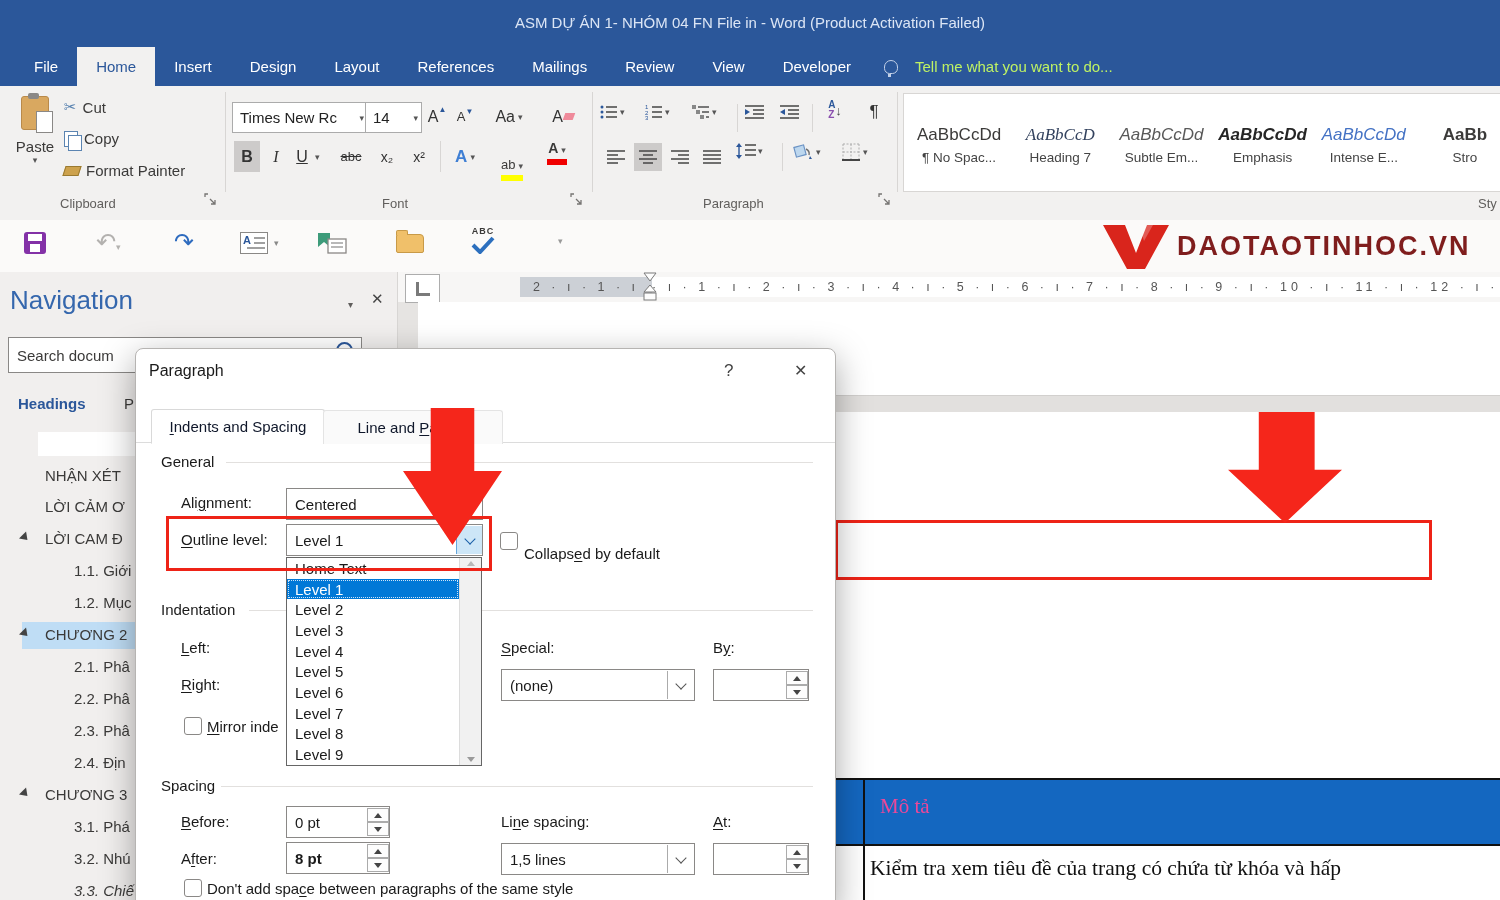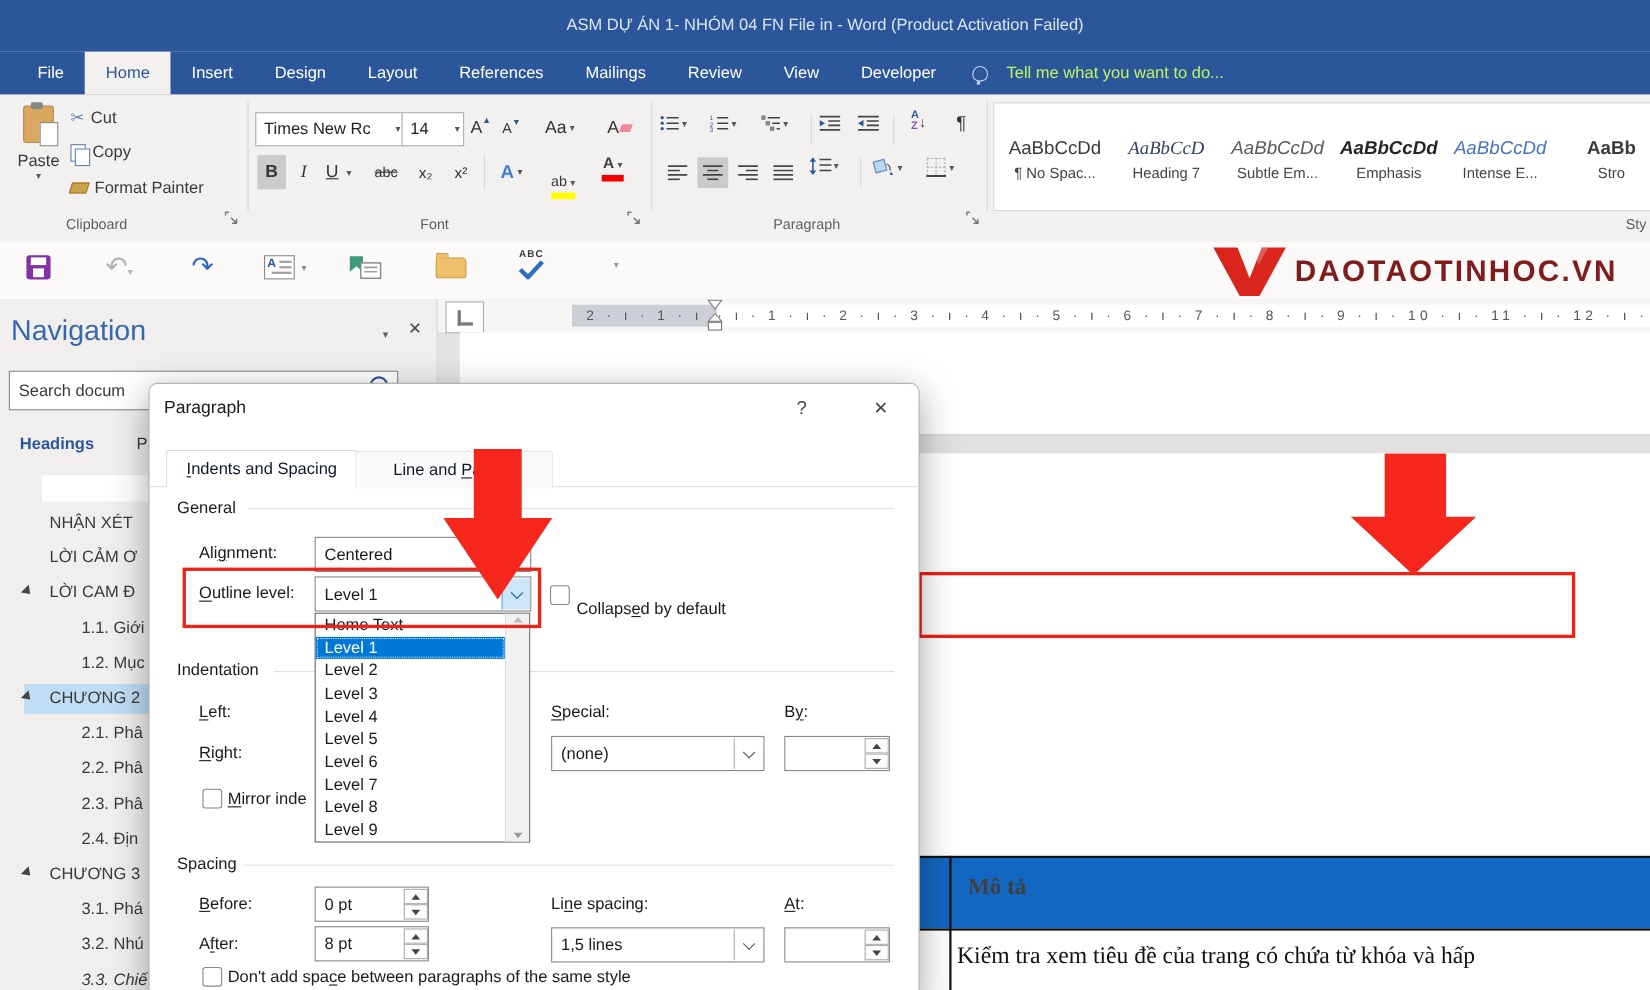--- a/index.html
+++ b/index.html
@@ -441,21 +441,21 @@
   <div class="abs page" style="left:418px;top:302px;width:1082px;height:93px;"></div>
   <div class="abs" style="left:418px;top:395px;width:1082px;height:17px;background:#e2e0de;border-top:1px solid #d2d0ce;border-bottom:1px solid #d2d0ce;"></div>
   <div class="abs page" style="left:418px;top:412px;width:1082px;height:488px;">
 
     <div class="abs" style="left:418px;top:366px;width:664px;height:122px;">
       <div class="abs" style="left:0;top:0;width:664px;height:2px;background:#111;"></div>
       <div class="abs" style="left:0;top:2px;width:1062px;height:64px;background:#1467c0;"></div>
 
       <div class="abs" style="left:27px;top:0;width:2px;height:122px;background:#111;"></div>
       <div class="abs" style="left:0;top:66px;width:664px;height:1.5px;background:#111;"></div>
-      <div class="abs serif" style="left:44px;top:16px;font-weight:bold;font-size:21px;color:#404040;">Mô tả</div>
+      <div class="abs serif" style="left:44px;top:16px;font-weight:normal;font-size:21px;color:#ec4899;">Mô tả</div>
 
       <div class="abs serif" style="left:34px;top:78px;font-size:21.5px;color:#111;white-space:nowrap;">Kiểm tra xem tiêu đề của trang có chứa từ khóa và hấp</div>
     </div>
   </div>
 
   <div class="abs navpane">
     <div class="abs" style="left:10px;top:13px;font-size:26px;font-weight:300;color:#3567ad;">Navigation</div>
     <div class="abs caret" style="left:348px;top:27px;color:#605e5c;font-size:10px;">▾</div>
     <div class="abs" style="left:371px;top:18px;font-size:15px;color:#444;">✕</div>
     <div class="abs" style="left:8px;top:65px;width:352px;height:34px;background:#fff;border:1px solid #8a8886;display:flex;align-items:center;">
@@ -550,21 +550,21 @@
       <span class="spinbox" style="position:relative;height:28px;">
           <span class="spin">
             <span class="tri-up"></span>
           </span>
           <span class="spin">
             <span class="tri-dn"></span>
           </span>
         </span>
     </div>
     <div class="dlabel" style="left:45px;top:501px;">A<u>f</u>ter:</div>
-    <div class="field" style="left:150px;top:493px;width:102px;height:30px;">
+    <div class="field" style="left:150px;top:493px;width:102px;height:30px;font-weight:bold;">
       <span style="padding-left:8px;flex:1;">8 pt</span>
       <span class="spinbox" style="position:relative;height:28px;">
           <span class="spin">
             <span class="tri-up"></span>
           </span>
           <span class="spin">
             <span class="tri-dn"></span>
           </span>
         </span>
     </div>

